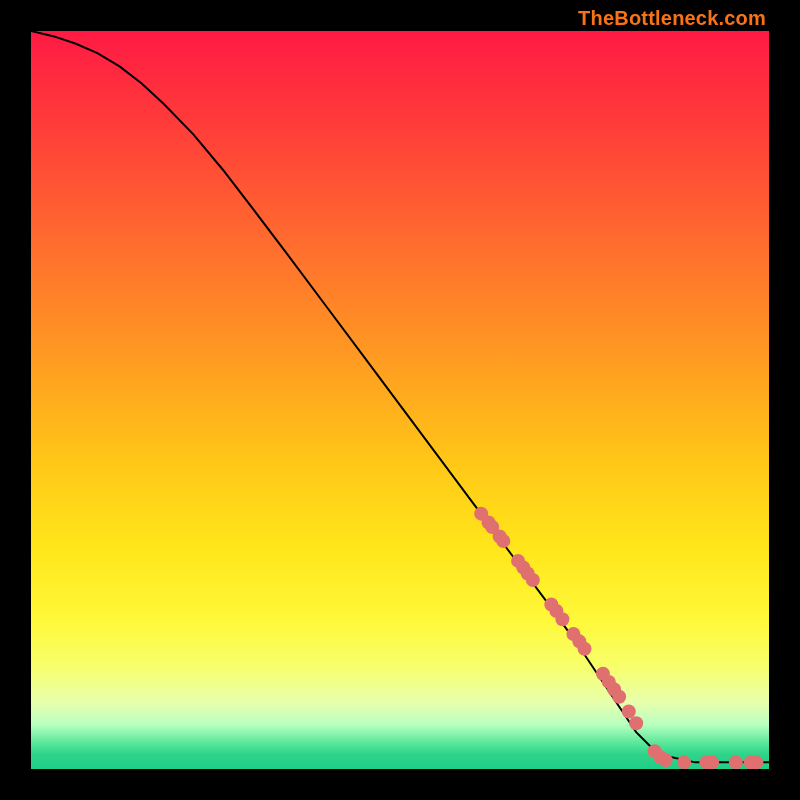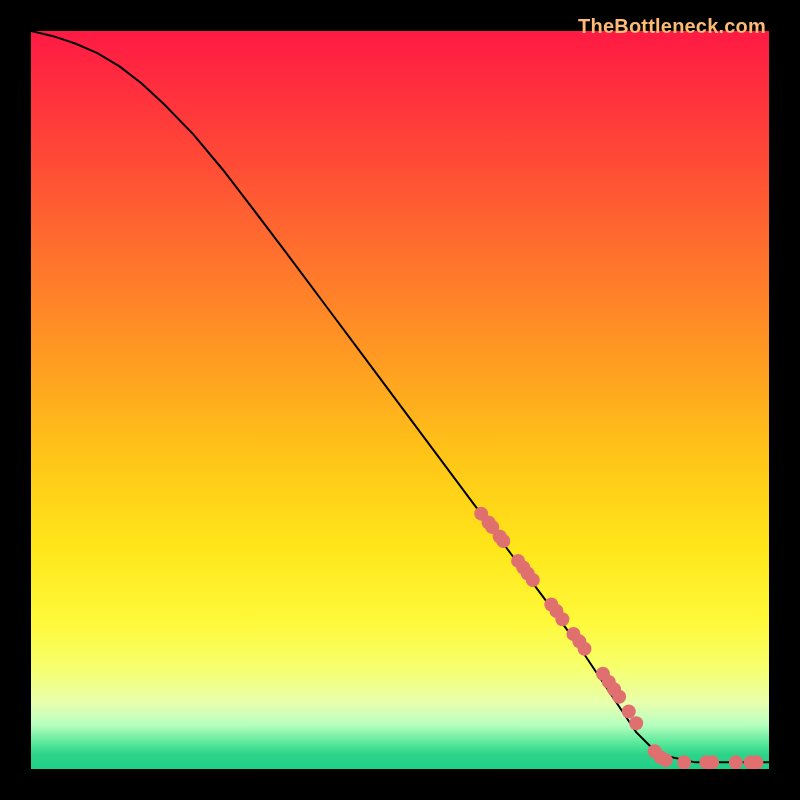--- a/index.html
+++ b/index.html
@@ -29,23 +29,23 @@
       #e8ffad 91%,
       #b8ffc0 94%,
       #58e89a 96.5%,
       #2ed48a 98%,
       #1ecf86 100%
     );
   }
   .wm {
     position: absolute;
     right: 34px;
-    top: 16px;
+    top: 8px;
     font: 600 20px/1 Arial, Helvetica, sans-serif;
-    color: #fdba74;
+    color: #f97316;
     letter-spacing: 0.2px;
     user-select: none;
   }
   svg { position: absolute; left: 0; top: 0; }
   .curve { fill: none; stroke: #000; stroke-width: 2; }
   .dot { fill: #e07070; }
 </style>
 </head>
 <body>
 

